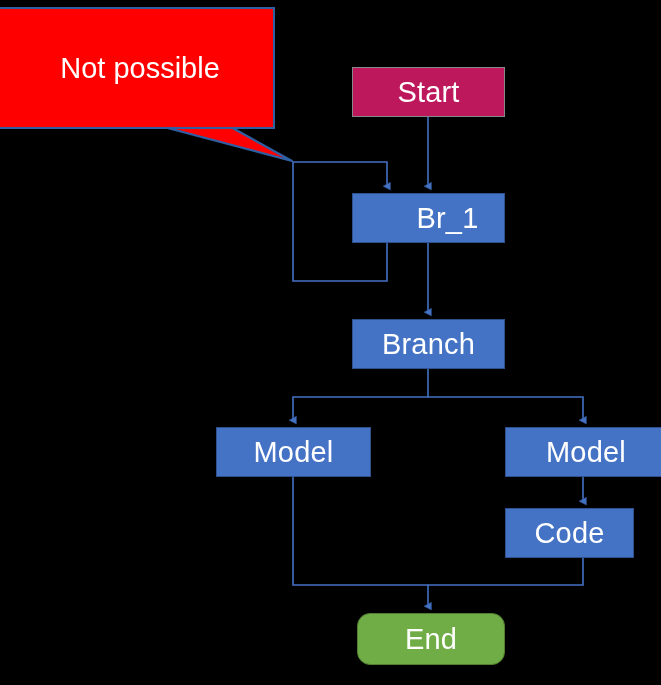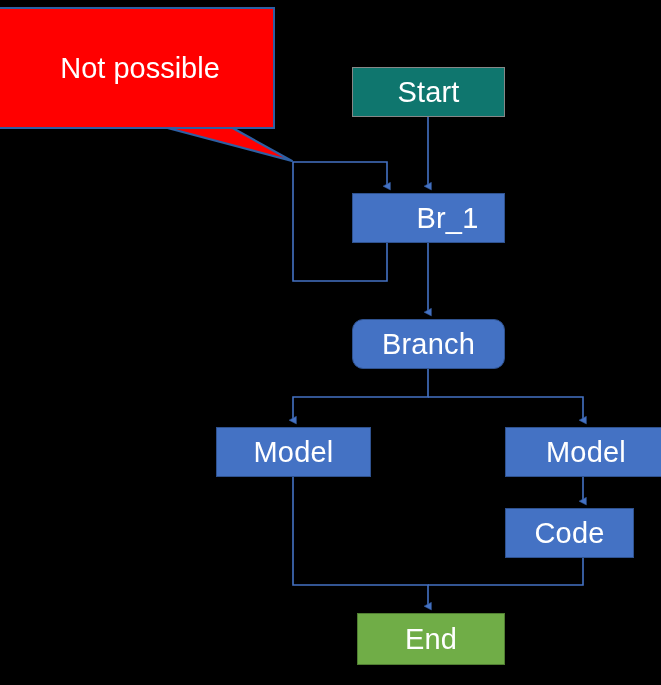--- a/index.html
+++ b/index.html
@@ -36,21 +36,21 @@
     font-size: 29px;
     line-height: 1;
     letter-spacing: 0.2px;
     white-space: nowrap;
   }
   .node.process {
     background: #4472C4;
     border: 1px solid #2F528F;
   }
   .node.terminator-start {
-    background: #0f766e;
+    background: #be185d;
     border: 1px solid #878787;
   }
   .node.terminator-end {
     background: #70AD47;
     border: 1px solid #507E32;
   }
   .callout {
     position: absolute;
     box-sizing: border-box;
     background: #FF0000;
@@ -105,37 +105,37 @@
   </svg>
 
   <div class="node terminator-start" style="left:352px; top:67px; width:153px; height:50px;">
     <span>Start</span>
   </div>
 
   <div class="node process" style="left:352px; top:193px; width:153px; height:50px;padding-left:38px;">
     <span>Br_1</span>
   </div>
 
-  <div class="node process" style="left:352px; top:319px; width:153px; height:50px;border-radius:11px;">
+  <div class="node process" style="left:352px; top:319px; width:153px; height:50px;">
     <span>Branch</span>
   </div>
 
   <div class="node process" style="left:216px; top:427px; width:155px; height:50px;">
     <span>Model</span>
   </div>
 
   <div class="node process" style="left:505px; top:427px; width:162px; height:50px;">
     <span>Model</span>
   </div>
 
   <div class="node process" style="left:505px; top:508px; width:129px; height:50px;">
     <span>Code</span>
   </div>
 
-  <div class="node terminator-end" style="left:357px; top:613px; width:148px; height:52px;">
+  <div class="node terminator-end" style="left:357px; top:613px; width:148px; height:52px;border-radius:13px;">
     <span>End</span>
   </div>
 
   <svg class="callout-tail" viewBox="0 0 661 685" xmlns="http://www.w3.org/2000/svg">
     <path d="M160,126 L229,126 L292,161 Z" fill="#FF0000" stroke="#2E5FA3" stroke-width="2.2" stroke-linejoin="round"></path>
   </svg>
 
   <div class="callout" style="left:-4px; top:7px; width:279px; height:122px;">
     <span class="callout-label">Not possible</span>
   </div>

